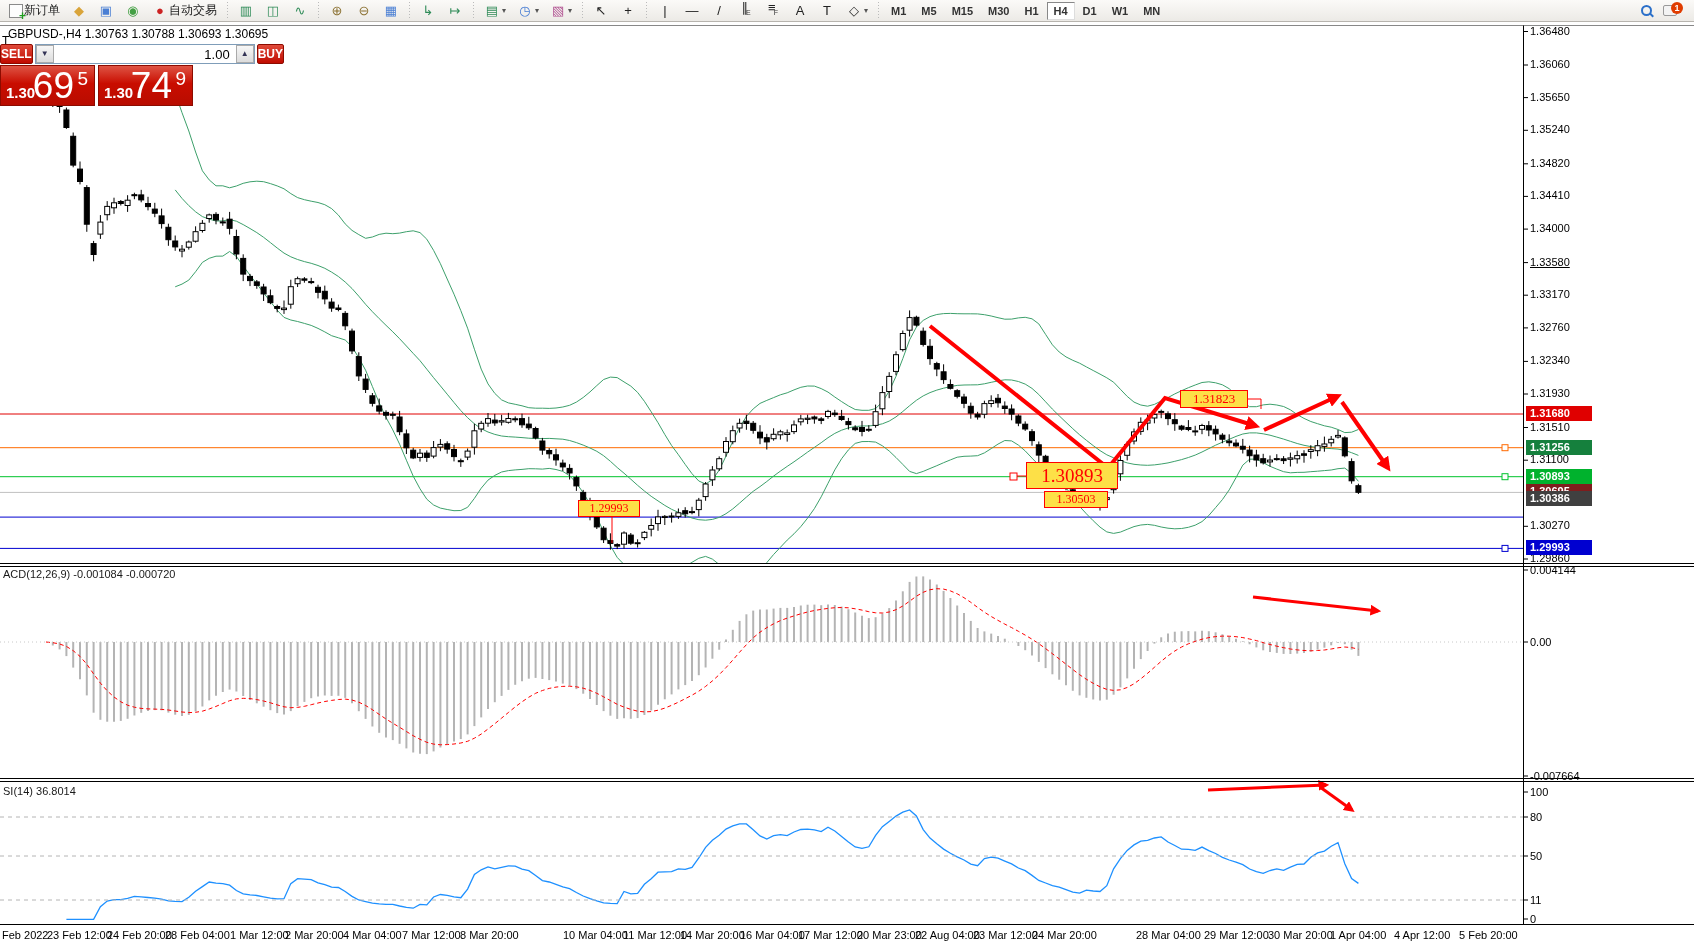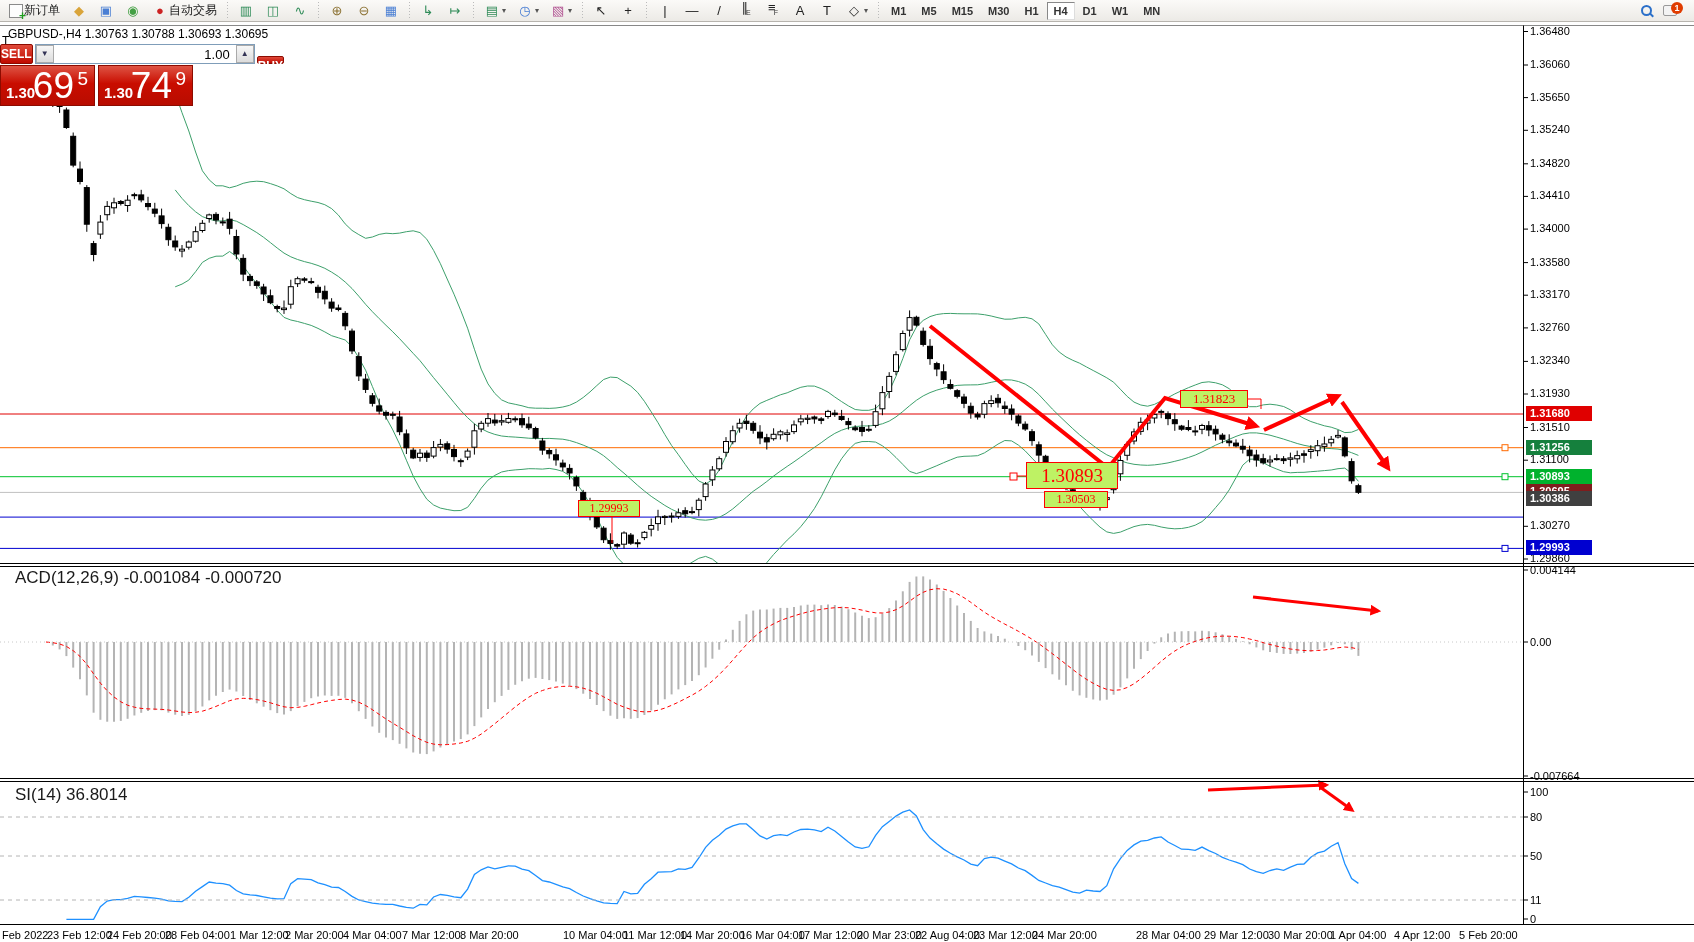--- a/index.html
+++ b/index.html
@@ -25,36 +25,36 @@
   .tf.active { background:#fff; border-color:#888 #ddd #ddd #888; }
   .spacer { flex:1; }
   .mag { width:11px; height:11px; border:2px solid #2a6fc9; border-radius:50%; position:relative; display:inline-block; }
   .mag::after { content:""; position:absolute; width:5px; height:2px; background:#2a6fc9;
     transform:rotate(45deg); right:-4px; bottom:-2px; }
   .bubble { width:14px; height:11px; background:#f3f3f3; border:1px solid #999; border-radius:2px; position:relative; display:inline-block; }
   .badge1 { position:absolute; top:-4px; right:-7px; min-width:12px; height:12px; background:#e03c00;
     border-radius:50%; color:#fff; font-size:9px; font-weight:bold; line-height:12px; text-align:center; padding:0 2px; }
   #quote-line { position:absolute; left:8px; top:27px; font-size:12px; color:#000; z-index:5; }
   #t-marker { position:absolute; left:2px; top:34px; font-size:12px; color:#000; z-index:5; }
-  .indlabel { position:absolute; left:15px; font-size:17px; color:#1a1a1a; z-index:5; background:rgba(255,255,255,.0); }
+  .indlabel { position:absolute; left:3px; font-size:11px; color:#1a1a1a; z-index:5; background:rgba(255,255,255,.0); }
 
   .ytick { position:absolute; left:1530px; font-size:11px; color:#000; z-index:4; }
   .ybadge { position:absolute; left:1526px; width:66px; height:15px; z-index:4; color:#fff;
     font-size:11px; font-weight:bold; text-align:left; padding:1px 0 0 4px; }
   .datelbl { position:absolute; top:929px; font-size:11px; color:#000; z-index:4; white-space:nowrap; }
 
-  .anno { position:absolute; border:1px solid #f00; color:#f00; background:#bef264; z-index:6;
+  .anno { position:absolute; border:1px solid #f00; color:#f00; background:#fde047; z-index:6;
     text-align:center; font-family:"Liberation Serif", serif; }
 
   
   #panel { position:absolute; left:0px; top:44px; width:194px; z-index:7; }
   #panel .row1 { display:flex; height:20px; }
   .obtn { color:#fff; font-size:12px; font-weight:bold; text-align:center; line-height:18px;
     background:linear-gradient(#e04a3a,#c00b00); border:1px solid #8d0b00; border-radius:2px; }
-  #sellbtn { width:38px; } #buybtn { width:40px;margin-top:12px; }
+  #sellbtn { width:38px; } #buybtn { width:40px; }
   #volwrap { display:flex; flex:1; margin:0 2px; border:1px solid #7f9db9; background:#fff; height:20px; }
   .spin { width:18px; background:linear-gradient(#f7f7f7,#dcdcdc); border:1px solid #aaa;
     font-size:8px; color:#335; text-align:center; line-height:16px; }
   #volume { flex:1; border:0; outline:0; text-align:right; padding-right:6px; font-size:13px; font-family:"Liberation Sans",sans-serif; }
   #panel .row2 { display:flex; margin-top:1px; }
   .bigpx { position:relative; width:95px; height:41px; color:#fff;
     background:linear-gradient(#de5444 0%,#c90d00 45%,#b80c00 100%); border:1px solid #8d0b00; }
   .bigpx + .bigpx { margin-left:3px; }
   .bigpx .s1 { position:absolute; left:5px; bottom:4px; font-size:15px; font-weight:bold; }
   .bigpx .s2 { position:absolute; right:20px; bottom:-2px; font-size:37px; }
@@ -874,21 +874,21 @@
   <div class="indlabel" style="top:785px;">SI(14) 36.8014</div>
 
   <div id="overlays">
       <div class="ytick" style="top: 24.5px;">1.36480</div>
       <div class="ytick" style="top: 57.9656px;">1.36060</div>
       <div class="ytick" style="top: 90.6344px;">1.35650</div>
       <div class="ytick" style="top: 123.303px;">1.35240</div>
       <div class="ytick" style="top: 156.769px;">1.34820</div>
       <div class="ytick" style="top: 189.438px;">1.34410</div>
       <div class="ytick" style="top: 222.106px;">1.34000</div>
-      <div class="ytick" style="top: 255.572px;">1.33580</div>
+      <div class="ytick" style="top: 255.572px; text-decoration: underline;">1.33580</div>
       <div class="ytick" style="top: 288.241px;">1.33170</div>
       <div class="ytick" style="top: 320.91px;">1.32760</div>
       <div class="ytick" style="top: 354.375px;">1.32340</div>
       <div class="ytick" style="top: 387.044px;">1.31930</div>
       <div class="ytick" style="top: 420.51px;">1.31510</div>
       <div class="ytick" style="top: 453.178px;">1.31100</div>
       <div class="ytick" style="top: 519.313px;">1.30270</div>
       <div class="ytick" style="top: 551.982px;">1.29860</div>
       <div class="ybadge" style="top: 405.964px; background: rgb(224, 0, 0);">1.31680</div>
       <div class="ybadge" style="top: 439.748px; background: #15803d;">1.31256</div>

